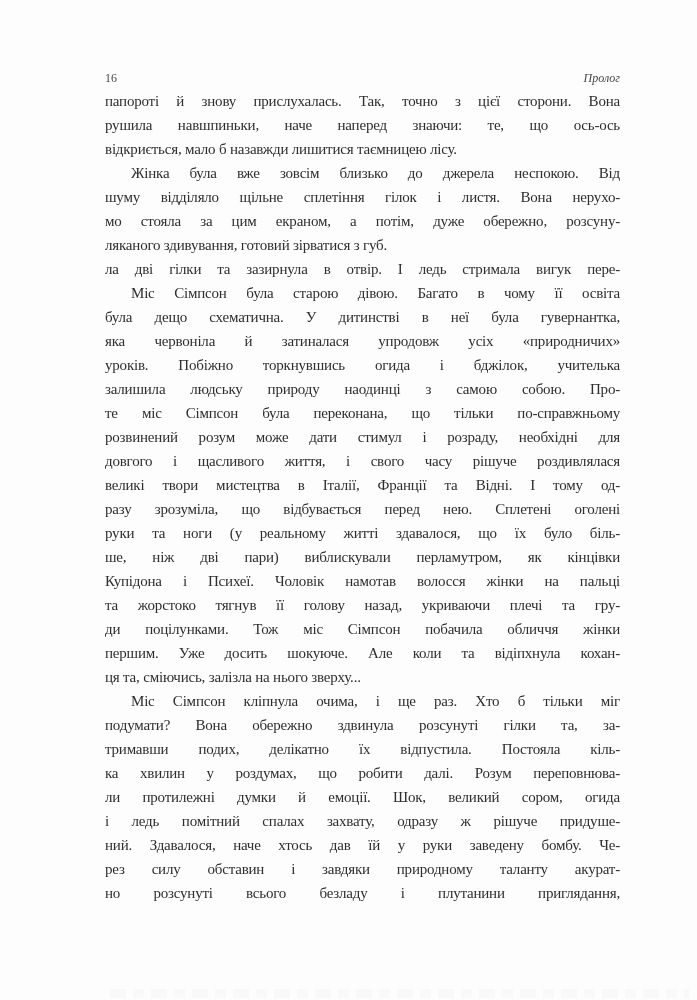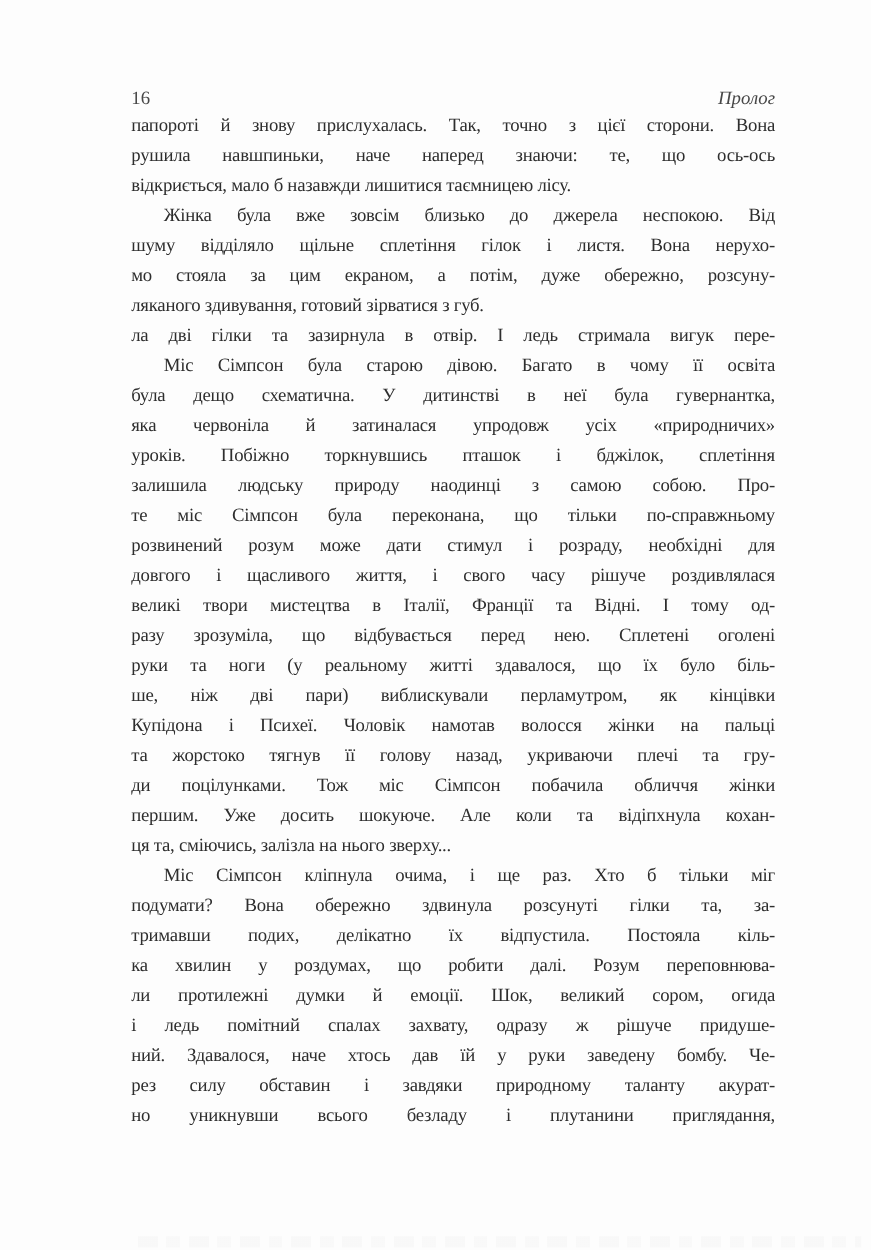--- a/index.html
+++ b/index.html
@@ -17,21 +17,21 @@
     color: #2e2e2e;
   }
   .runhead {
     position: absolute;
     left: 105px;
     top: 47px;
     width: 515px;
     display: flex;
     justify-content: space-between;
     align-items: baseline;
-    font-size: 15px;
+    font-size: 12px;
     color: #474747;
   }
   .rh-title {
     font-style: italic;
     margin-top: 24px;
   }
   .textblock {
     position: absolute;
     left: 105px;
     top: 89px;
@@ -78,21 +78,21 @@
       <div class="line j">рушила навшпиньки, наче наперед знаючи: те, що ось-ось</div>
       <div class="line">відкриється, мало б назавжди лишитися таємницею лісу.</div>
       <div class="line indent j">Жінка була вже зовсім близько до джерела неспокою. Від</div>
       <div class="line j">шуму відділяло щільне сплетіння гілок і листя. Вона нерухо-</div>
       <div class="line j">мо стояла за цим екраном, а потім, дуже обережно, розсуну-</div>
       <div class="line">ляканого здивування, готовий зірватися з губ.</div>
       <div class="line j">ла дві гілки та зазирнула в отвір. І ледь стримала вигук пере-</div>
       <div class="line indent j">Міс Сімпсон була старою дівою. Багато в чому її освіта</div>
       <div class="line j">була дещо схематична. У дитинстві в неї була гувернантка,</div>
       <div class="line j">яка червоніла й затиналася упродовж усіх «природничих»</div>
-      <div class="line j">уроків. Побіжно торкнувшись пташок і бджілок, сплетіння</div>
+      <div class="line j">уроків. Побіжно торкнувшись огида і бджілок, учителька</div>
       <div class="line j">залишила людську природу наодинці з самою собою. Про-</div>
       <div class="line j">те міс Сімпсон була переконана, що тільки по-справжньому</div>
       <div class="line j">розвинений розум може дати стимул і розраду, необхідні для</div>
       <div class="line j">довгого і щасливого життя, і свого часу рішуче роздивлялася</div>
       <div class="line j">великі твори мистецтва в Італії, Франції та Відні. І тому од-</div>
       <div class="line j">разу зрозуміла, що відбувається перед нею. Сплетені оголені</div>
       <div class="line j">руки та ноги (у реальному житті здавалося, що їх було біль-</div>
       <div class="line j">ше, ніж дві пари) виблискували перламутром, як кінцівки</div>
       <div class="line j">Купідона і Психеї. Чоловік намотав волосся жінки на пальці</div>
       <div class="line j">та жорстоко тягнув її голову назад, укриваючи плечі та гру-</div>
@@ -100,18 +100,18 @@
       <div class="line j">першим. Уже досить шокуюче. Але коли та відіпхнула кохан-</div>
       <div class="line">ця та, сміючись, залізла на нього зверху...</div>
       <div class="line indent j">Міс Сімпсон кліпнула очима, і ще раз. Хто б тільки міг</div>
       <div class="line j">подумати? Вона обережно здвинула розсунуті гілки та, за-</div>
       <div class="line j">тримавши подих, делікатно їх відпустила. Постояла кіль-</div>
       <div class="line j">ка хвилин у роздумах, що робити далі. Розум переповнюва-</div>
       <div class="line j">ли протилежні думки й емоції. Шок, великий сором, огида</div>
       <div class="line j">і ледь помітний спалах захвату, одразу ж рішуче придуше-</div>
       <div class="line j">ний. Здавалося, наче хтось дав їй у руки заведену бомбу. Че-</div>
       <div class="line j">рез силу обставин і завдяки природному таланту акурат-</div>
-      <div class="line j">но уникнувши всього безладу і плутанини приглядання,</div>
+      <div class="line j">но розсунуті всього безладу і плутанини приглядання,</div>
     </div>
 
   <div class="scan-noise"></div>
 
 </div>
 
 </body></html>

